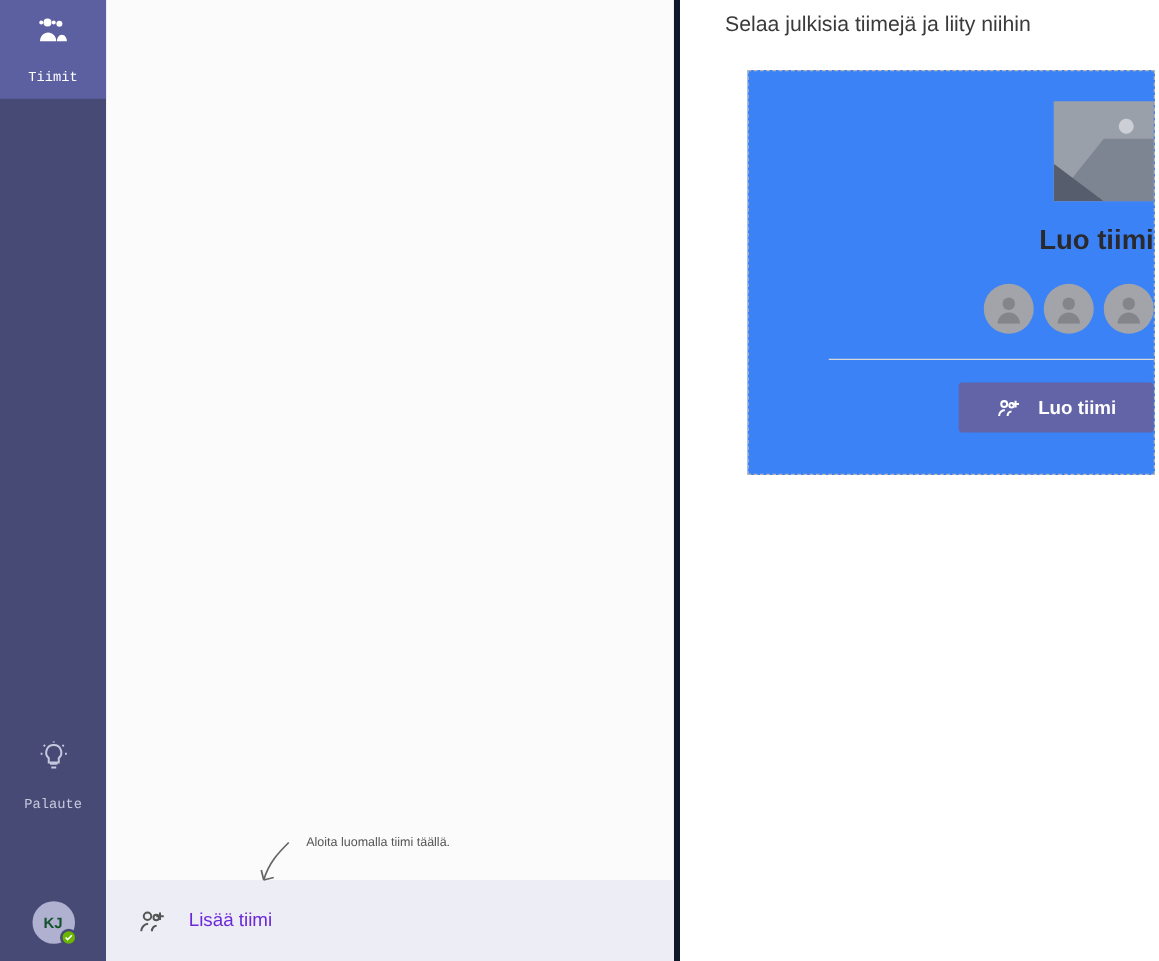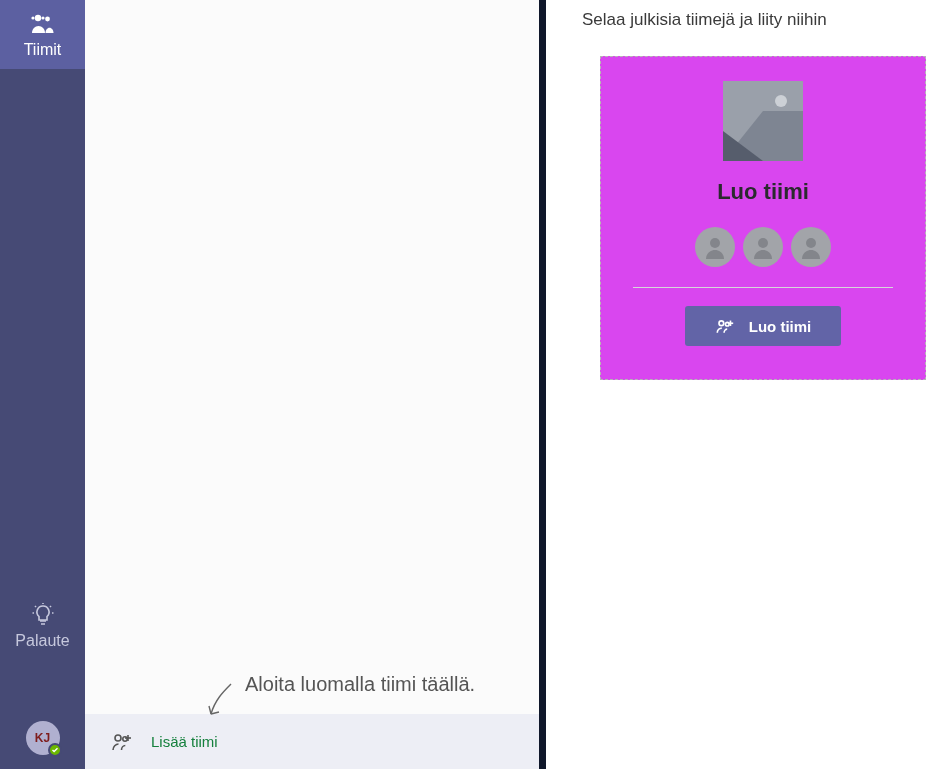--- a/index.html
+++ b/index.html
@@ -29,37 +29,37 @@
       width: 100%;
       display: flex;
       flex-direction: column;
       align-items: center;
       justify-content: center;
       padding: 12px 0 10px;
       cursor: pointer;
       color: #c6c8dd;
     }
     .rail-item.active { background: #5c60a1; color: #fff; }
-    .rail-item .rail-label { margin-top: 5px; font-size: 16px; }
+    .rail-item .rail-label { margin-top: 21px; font-size: 11px; font-family: Liberation Mono, monospace; }
     .rail-icon { width: 26px; height: 24px; display:flex; align-items:center; justify-content:center; }
 
     .rail-spacer { flex: 1; }
 
     .rail-bottom {
       width: 100%;
       display: flex; flex-direction: column; align-items: center;
       padding-bottom: 14px;
       gap: 39px;
     }
 
     .avatar {
       width: 34px; height: 34px; border-radius: 50%;
       background: #b0b0d0;
       display:flex;align-items:center;justify-content:center;
-      color:#7f1d1d;font-size:12px;font-weight:600;
+      color:#14532d;font-size:12px;font-weight:600;
       margin-top: 22px;
       position: relative;
     }
     .presence {
       position:absolute; right:-2px; bottom:-2px;
       width:14px;height:14px;border-radius:50%;
       background:#6bb700;border:2px solid #464a75;
       display:flex;align-items:center;justify-content:center;
     }
     .presence svg{display:block}
@@ -73,57 +73,57 @@
       flex-shrink:0;
       position:relative;
     }
     .mid-empty { flex:1; }
     .hint {
       padding: 0 0 0 160px;
       position: relative;
       height: 60px;
       display:flex; align-items:center;
       color:#555;
-      font-size:20px;
+      font-size:10px;
     }
     .hint-arrow {
       position:absolute;
       left:122px; top:28px;
       color:#666;
     }
     .add-team {
-      height: 55px;
+      height: 65px;
       background:#edeef5;
       display:flex; align-items:center;
       padding-left: 26px;
       gap: 18px;
-      color:#15803d;
+      color:#6d28d9;
       font-size:15px;
       cursor:pointer;
     }
     .add-team .icon-add-group { width:22px;height:22px; color:#555; }
 
     
     .right-col {
       flex:1;
-      border-left:7px solid #0f172a;
+      border-left:5px solid #0f172a;
       padding: 0 0 0 0;
     }
     .right-heading {
       padding: 10px 20px 26px 36px;
       font-size:17px;
       color:#3a3a3a;
     }
     .tile {
       margin-left: 54px;
       width: 326px;
       height: 324px;
       border: 1px dashed #b6b6b6;
-      background:#d946ef;
-      display:flex;flex-direction:column;align-items:center;
+      background:#3b82f6;
+      display:flex;flex-direction:column;align-items:flex-end;
       padding-top:24px;
       position:relative;
     }
     .tile-thumb {
       width:80px;height:80px;background:#9aa0aa;
       position:relative; overflow:hidden;
     }
     .tile-thumb::before{
       content:"";position:absolute;left:0;right:0;bottom:0;
       border-bottom:50px solid #7e8592;

